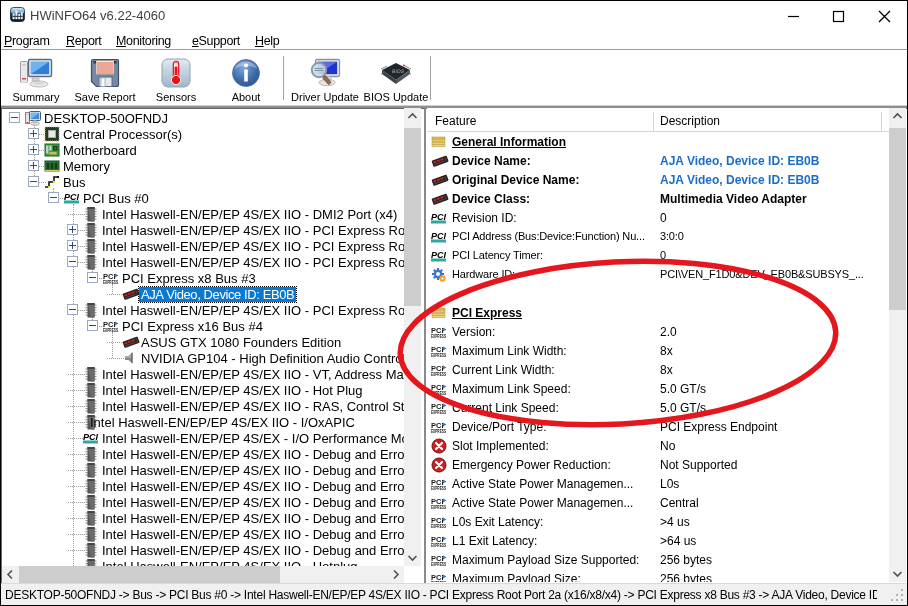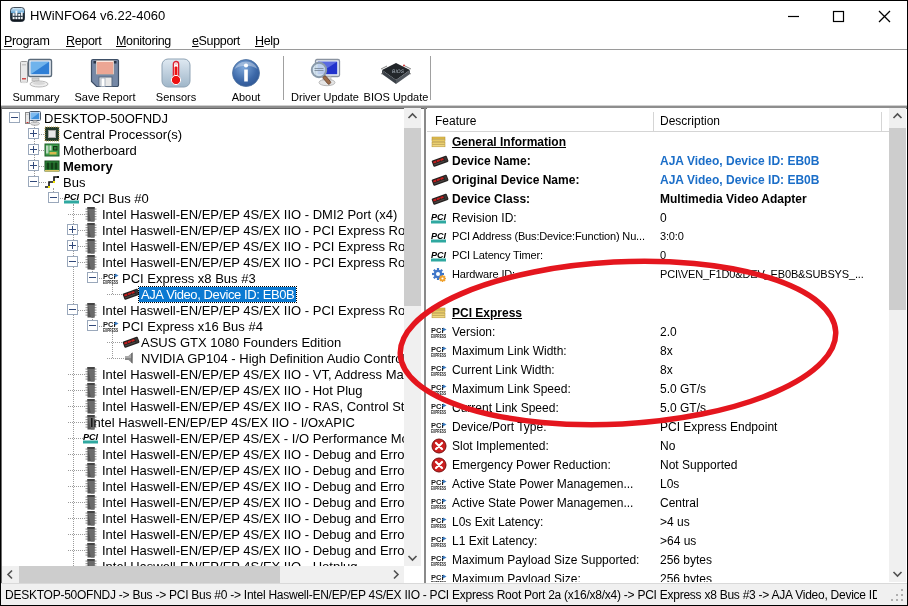--- a/index.html
+++ b/index.html
@@ -1,20 +1,20 @@
 <!DOCTYPE html>
 <html><head><meta charset="utf-8">
 <style>
 html,body{margin:0;padding:0;}
 body{width:908px;height:606px;position:relative;background:#fff;
      font-family:"Liberation Sans",sans-serif;overflow:hidden;}
 .abs{position:absolute;}
 #frame{position:absolute;left:0;top:0;width:906px;height:604px;border:1px solid #000;}
 
-#title{position:absolute;left:30px;top:8px;font-size:13px;color:#000000;}
+#title{position:absolute;left:30px;top:8px;font-size:13px;color:#404040;}
 
 .mi{position:absolute;top:34px;font-size:12.5px;letter-spacing:-0.35px;color:#000;}
 .mi u{text-decoration:underline;}
 
 .tlab{position:absolute;top:91px;font-size:11px;color:#000;text-align:center;}
 .tsep{position:absolute;top:56px;height:44px;width:1px;background:#a0a0a0;}
 
 #tree{position:absolute;left:2px;top:109px;width:402px;height:457px;overflow:hidden;background:#fff;}
 .trow{position:absolute;height:16px;font-size:13px;color:#000;white-space:nowrap;}
 .trow .txt{position:absolute;top:1px;}
@@ -247,21 +247,21 @@
     </div>
 <div class="trow" style="left:0;top:49px;width:402px;">
       <div class="ebox plus" style="left:26px;"></div>
       <div class="tico" style="left:42px;"><svg width="16" height="16" viewBox="0 0 16 16">
 <rect x="1" y="3" width="14" height="10" fill="#2f8f3c" stroke="#14481a"></rect>
 <rect x="2.5" y="4.5" width="3" height="7" fill="#123f17"></rect>
 <rect x="6.5" y="4.5" width="3" height="7" fill="#123f17"></rect>
 <rect x="10.5" y="4.5" width="3" height="7" fill="#123f17"></rect>
 <rect x="1" y="12" width="14" height="1.5" fill="#d9c566"></rect>
 </svg></div>
-      <span class="txt" style="left:61px;font-weight:bold;">Memory</span>
+      <span class="txt" style="left:61px;">Memory</span>
     </div>
 <div class="trow" style="left:0;top:65px;width:402px;">
       <div class="ebox minus" style="left:26px;"></div>
       <div class="tico" style="left:42px;"><svg width="16" height="16" viewBox="0 0 16 16">
 <path d="M1 13 L5 13 L5 8 L10 8 L10 3 L14 3" fill="none" stroke="#111" stroke-width="1.6"></path>
 <rect x="4" y="12" width="2" height="2" fill="#f2e400"></rect>
 <rect x="9" y="7" width="2" height="2" fill="#f2e400"></rect>
 <rect x="13" y="2" width="2" height="2" fill="#111"></rect>
 </svg></div>
       <span class="txt" style="left:61px;">Bus</span>

